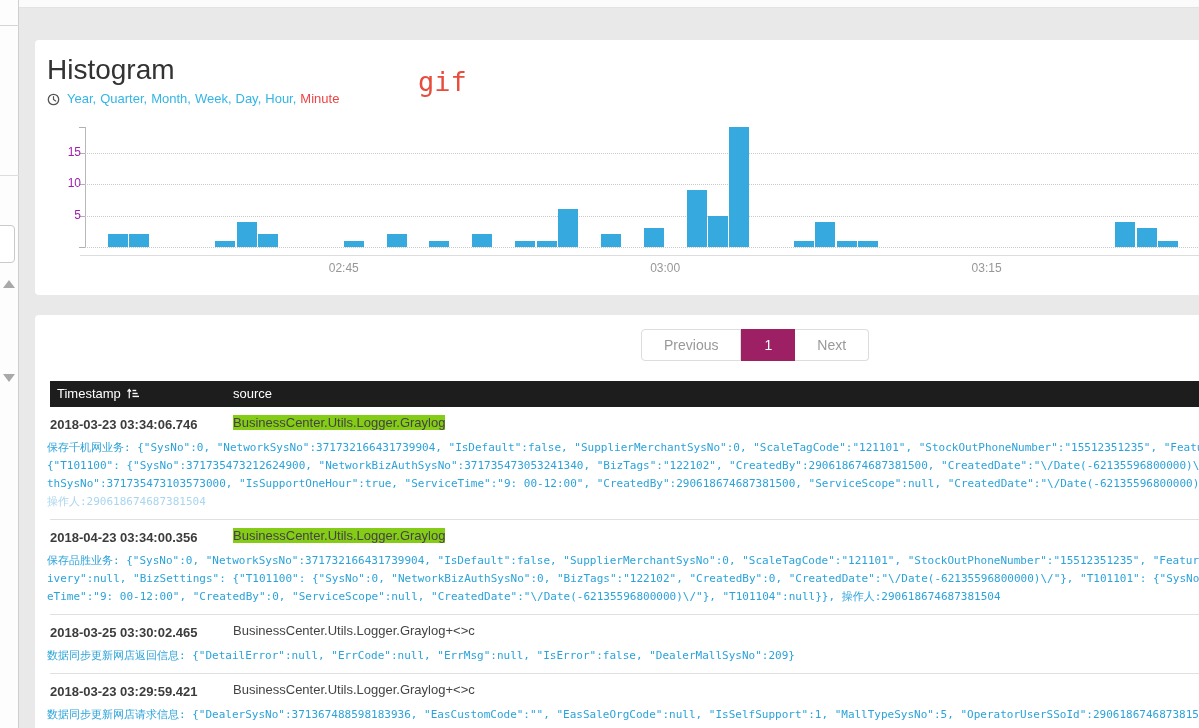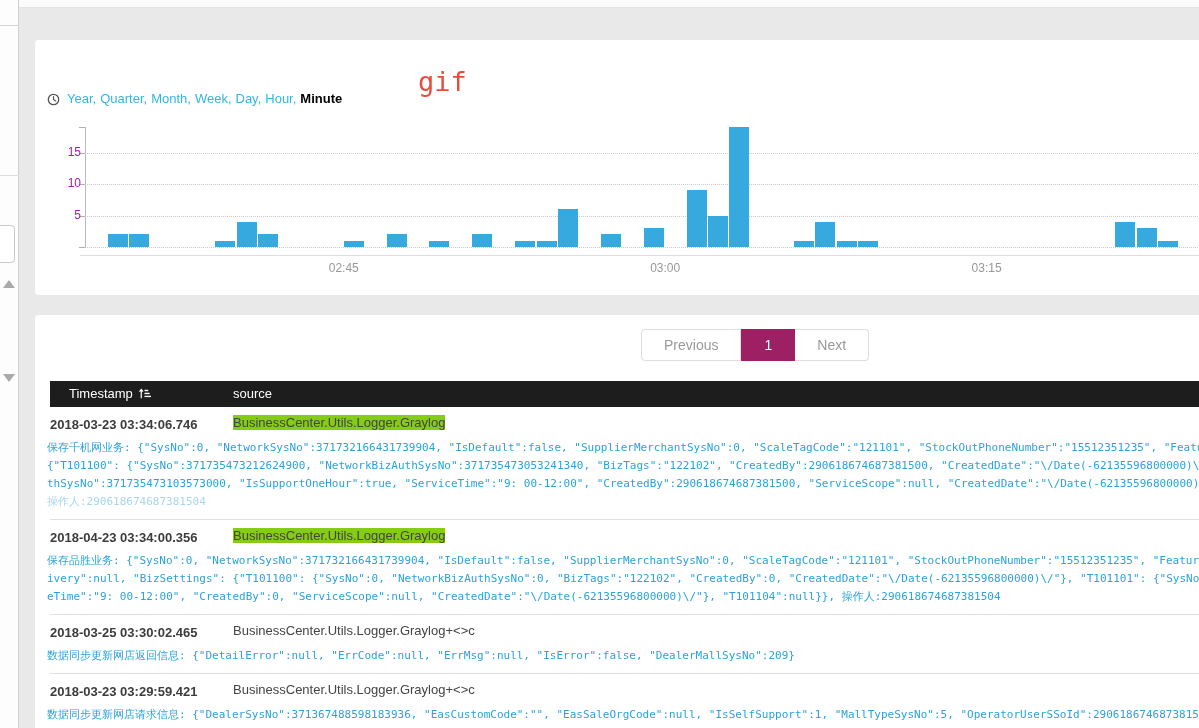--- a/index.html
+++ b/index.html
@@ -22,21 +22,21 @@
   
   .card { position:absolute; left:35px; width:1185px; background:#fff; border-radius:4px 0 0 4px; }
   .card-histogram { top:40px; height:255px; }
   .card-messages { top:315px; height:430px; }
   .card-title { font-size:28px; font-weight:400; color:#333; letter-spacing:0; }
 
   
   .hist-title { position:absolute; left:12px; top:14px; }
   .hist-sub { position:absolute; left:12px; top:51px; font-size:13px; color:#555; display:flex; align-items:flex-end; gap:4px; }
   .hist-sub .rng { color:#33b5e5; cursor:pointer; text-decoration:none; }
-  .hist-sub .rng.active { color:#000000; font-weight:bold; }
+  .hist-sub .rng.active { color:#ef4444; font-weight:normal; }
   .clock-svg { width:13px; height:13px; margin-right:3px; }
   .gif-overlay { position:absolute; left:383px; top:26px; font-family:"DejaVu Sans Mono", monospace; font-size:27px; color:#e74c3c; }
 
   .chart { position:absolute; left:0; top:80px; width:1185px; height:160px; }
   .gridline { position:absolute; left:50px; right:0; border-top:1px dotted #c9c9c9; height:0; }
   .yaxis-line { position:absolute; left:50px; top:7px; width:0; height:120px; border-left:1px solid #b8b8b8; }
   .ytick-stub { position:absolute; width:6px; height:0; border-top:1px solid #b0b0b0; left:44px; }
   .ylab { position:absolute; left:6px; width:40px; text-align:right; font-size:12px; color:#a21caf; }
   .xaxis-bottom { position:absolute; left:45px; right:0; top:135px; border-top:1px solid #ddd; }
   .xlab { position:absolute; top:141px; width:80px; text-align:center; font-size:12px; color:#979797; }
@@ -44,21 +44,21 @@
 
   
   .msg-title { position:absolute; left:12px; top:16px; }
   .pagination { position:absolute; left:606px; top:14px; display:flex; font-size:14px; }
   .page-btn { border:1px solid #ddd; background:#fff; color:#999; padding:6px 22px; cursor:pointer; line-height:18px; }
   .page-btn.prev { border-radius:4px 0 0 4px; }
   .page-btn.next { border-radius:0 4px 4px 0; border-left:none; }
   .page-btn.active { background:#9e2064; border-color:#9e2064; color:#fff; }
 
   .tbl-header { position:absolute; left:15px; top:66px; width:1170px; height:26px; background:#1d1d1d; color:#fff; font-size:13px; }
-  .tbl-header .th-ts { position:absolute; left:7px; top:5px; display:flex; align-items:center; gap:5px;margin-left:12px; }
+  .tbl-header .th-ts { position:absolute; left:7px; top:5px; display:flex; align-items:center; gap:5px; }
   .tbl-header .th-src { position:absolute; left:183px; top:5px; }
   .sort-svg { width:13px; height:13px; }
 
   .rows-wrap { position:absolute; left:15px; top:92px; width:1170px; }
   .msg-row { position:relative; padding:8px 0 8px 0; border-bottom:1px solid #e0e0e0; cursor:pointer; }
   .msg-row:last-child { border-bottom:none; }
   .row-head { position:relative; height:18px; margin-bottom:6px; }
   .row-ts { font-size:13px; font-weight:bold; color:#3c3c3c; white-space:nowrap; }
   .row-src { position:absolute; left:183px; top:0; font-size:13px; color:#444; white-space:nowrap; }
   .row-src.hl { background:#84cc16; }
@@ -72,20 +72,21 @@
 <div class="top-band"></div>
 <div class="left-strip">
   <div class="strip-topline"></div>
   <div class="strip-divider"></div>
   <div class="strip-box"></div>
   <div class="tri-up"></div>
   <div class="tri-down"></div>
 </div>
 
 <div class="card card-histogram">
+  <h1 class="card-title hist-title">Histogram</h1>
 
   <div class="hist-sub">
     <svg class="clock-svg" viewBox="0 0 14 14">
       <circle cx="7" cy="7" r="5.6" fill="none" stroke="#555" stroke-width="1.4"></circle>
       <path d="M7 3.8 V7 L9.4 8.6" fill="none" stroke="#555" stroke-width="1.3" stroke-linecap="round"></path>
     </svg>
     <span class="rng">Year,</span>
     <span class="rng">Quarter,</span>
     <span class="rng">Month,</span>
     <span class="rng">Week,</span>

